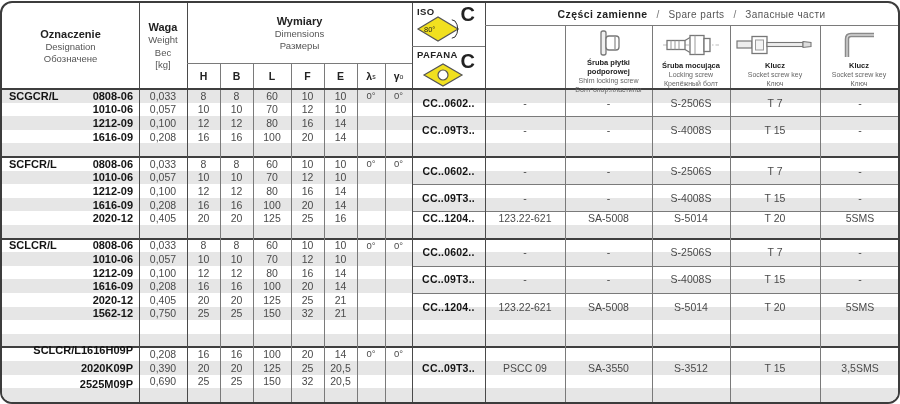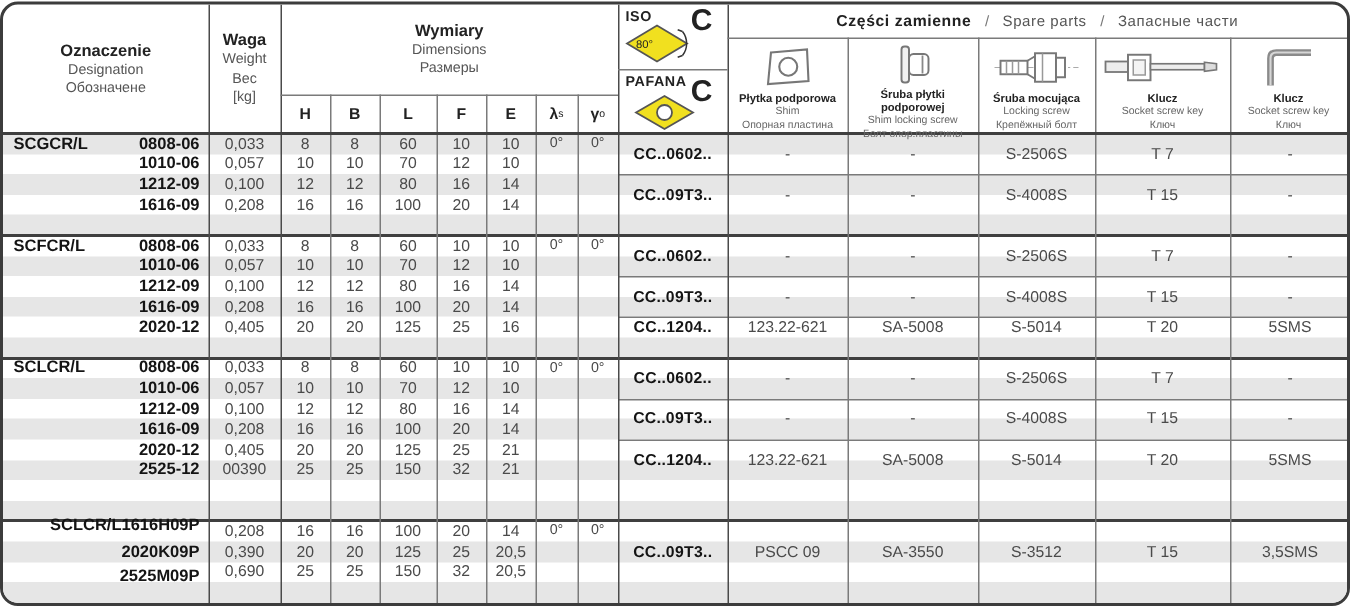--- a/index.html
+++ b/index.html
@@ -235,22 +235,22 @@
       <div class="c num" style="left: 251px; top: 276.4px; width: 38px; height: 13.6px;">100</div>
       <div class="c num" style="left: 289px; top: 276.4px; width: 33px; height: 13.6px;">20</div>
       <div class="c num" style="left: 322px; top: 276.4px; width: 33px; height: 13.6px;">14</div>
       <div class="c size" style="left: 0px; top: 290px; width: 137px; height: 13.6px;">2020-12</div>
       <div class="c num" style="left: 137px; top: 290px; width: 48px; height: 13.6px;">0,405</div>
       <div class="c num" style="left: 185px; top: 290px; width: 33px; height: 13.6px;">20</div>
       <div class="c num" style="left: 218px; top: 290px; width: 33px; height: 13.6px;">20</div>
       <div class="c num" style="left: 251px; top: 290px; width: 38px; height: 13.6px;">125</div>
       <div class="c num" style="left: 289px; top: 290px; width: 33px; height: 13.6px;">25</div>
       <div class="c num" style="left: 322px; top: 290px; width: 33px; height: 13.6px;">21</div>
-      <div class="c size" style="left: 0px; top: 303.6px; width: 137px; height: 13.6px;">2525-12</div>
-      <div class="c num" style="left: 137px; top: 303.6px; width: 48px; height: 13.6px;">00390</div>
+      <div class="c size" style="left: 0px; top: 303.6px; width: 137px; height: 13.6px;">1562-12</div>
+      <div class="c num" style="left: 137px; top: 303.6px; width: 48px; height: 13.6px;">0,750</div>
       <div class="c num" style="left: 185px; top: 303.6px; width: 33px; height: 13.6px;">25</div>
       <div class="c num" style="left: 218px; top: 303.6px; width: 33px; height: 13.6px;">25</div>
       <div class="c num" style="left: 251px; top: 303.6px; width: 38px; height: 13.6px;">150</div>
       <div class="c num" style="left: 289px; top: 303.6px; width: 33px; height: 13.6px;">32</div>
       <div class="c num" style="left: 322px; top: 303.6px; width: 33px; height: 13.6px;">21</div>
       <div class="c code" style="left: 410px; top: 235.6px; width: 73px; height: 27.2px;">CC..0602..</div>
       <div class="c num part" style="left: 483px; top: 235.6px; width: 80px; height: 27.2px;">-</div>
       <div class="c num part" style="left: 563px; top: 235.6px; width: 87px; height: 27.2px;">-</div>
       <div class="c num part" style="left: 650px; top: 235.6px; width: 78px; height: 27.2px;">S-2506S</div>
       <div class="c num part" style="left: 728px; top: 235.6px; width: 90px; height: 27.2px;">T 7</div>
@@ -338,31 +338,20 @@
   </div>
 
   <div class="sptitle" style="left:483px;top:0;width:413px;height:22px">
     <span class="sp-pl">Części zamienne</span>
     <span class="sp-sep">/</span>
     <span class="sp-en">Spare parts</span>
     <span class="sp-sep">/</span>
     <span class="sp-ru">Запасные части</span>
   </div>
 
-  <div class="spcol" style="left:483px;top:22px;width:80px;height:64px">
-    <div class="spicon">
-      <svg width="34" height="30" viewBox="0 0 34 30">
-        <polygon points="6,5 30,3 31,24 4,26" fill="none" stroke="#777" stroke-width="1.4"></polygon>
-        <circle cx="17.5" cy="14.5" r="6" fill="none" stroke="#777" stroke-width="1.4"></circle>
-      </svg>
-    </div>
-    <div class="cap-pl">Płytka podporowa</div>
-    <div class="cap">Shim</div>
-    <div class="cap">Опорная пластина</div>
-  </div>
 
   <div class="spcol" style="left:563px;top:22px;width:87px;height:64px">
     <div class="spicon">
       <svg width="30" height="30" viewBox="0 0 30 30">
         <rect x="7" y="3" width="5" height="24" rx="2" fill="#f0f0f0" stroke="#777" stroke-width="1.3"></rect>
         <rect x="12" y="8" width="13" height="14" rx="3" fill="#fff" stroke="#777" stroke-width="1.3"></rect>
         <line x1="21" y1="9" x2="21" y2="21" stroke="#888" stroke-width="1.2"></line>
       </svg>
     </div>
     <div class="cap-pl">Śruba płytki podporowej</div>

